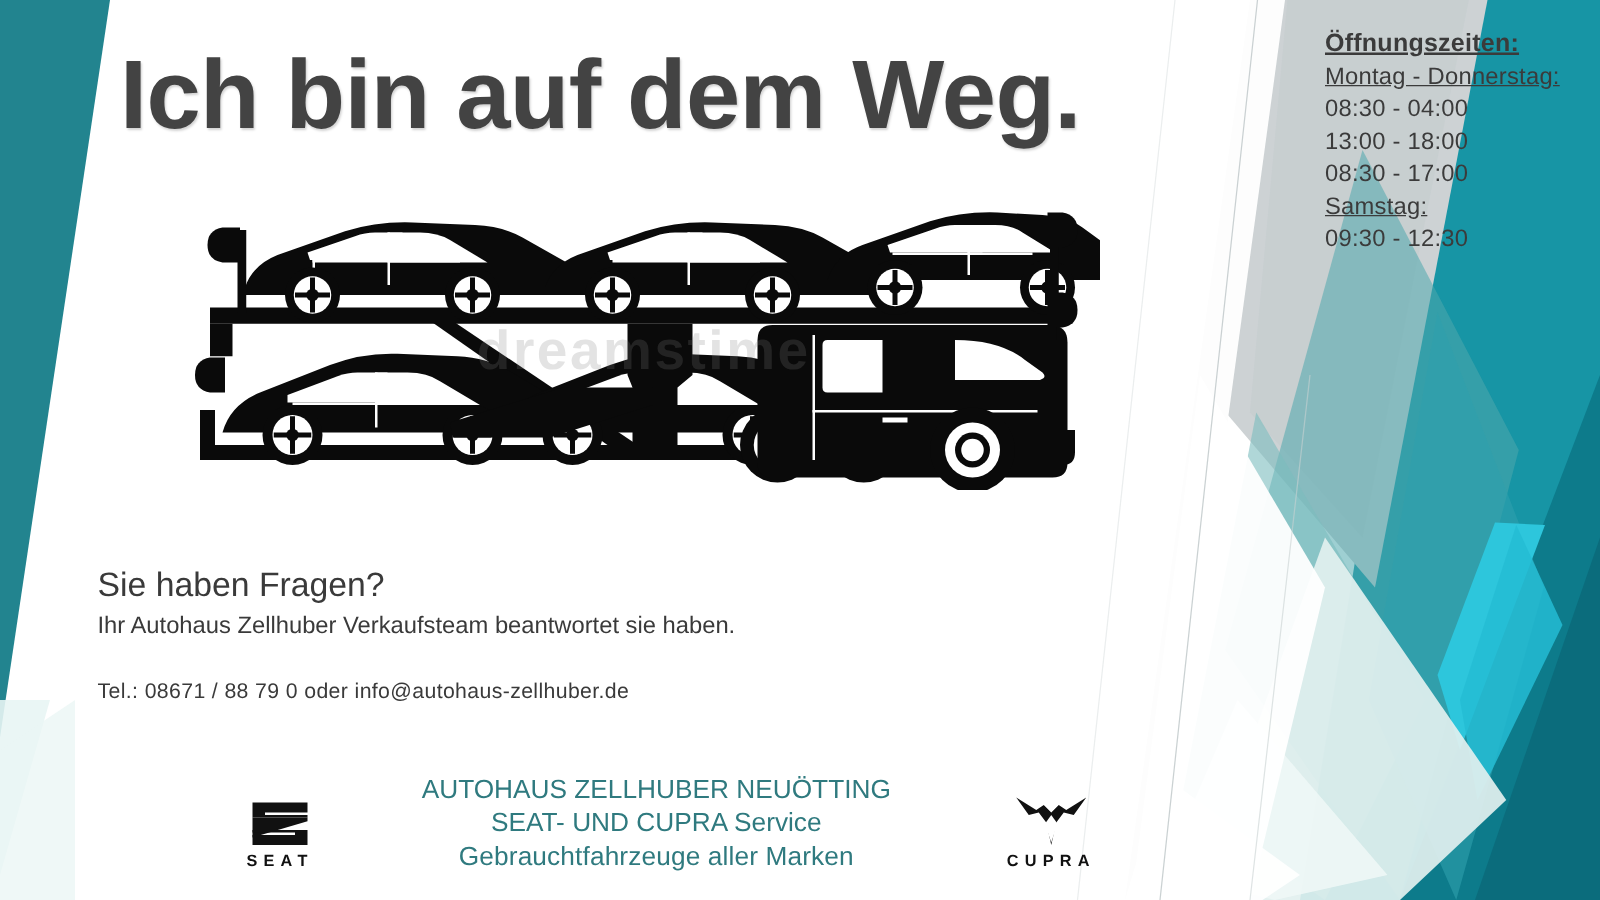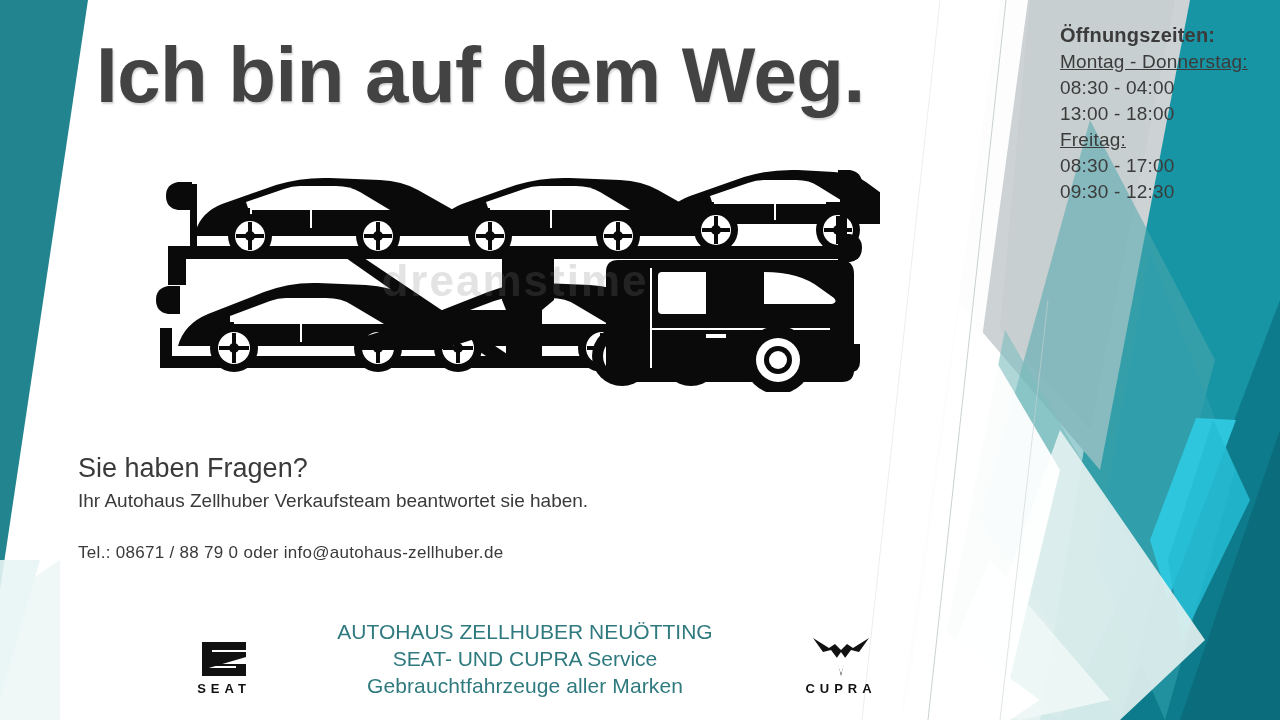--- a/index.html
+++ b/index.html
@@ -33,21 +33,21 @@
   
   #hours{
     position:absolute;left:1060px;top:22px;
     width:215px;
     color:#3b3b3b;
     font-size:19px;
     line-height:26px;
     letter-spacing:0.2px;
   }
   #hours .hours-title{
-    font-weight:700;font-size:20px;margin-bottom:1px;white-space:nowrap;
+    font-weight:700;font-size:20px;margin-bottom:1px;white-space:nowrap;text-decoration:underline;
   }
   #hours .day{ text-decoration:underline; white-space:nowrap; display:block;}
   #hours .time{ white-space:nowrap; display:block;}
 
   
   #illustration{
     position:absolute;left:150px;top:160px;width:730px;height:232px;
   }
   #illustration svg{display:block;width:100%;height:100%;}
   .wm{
@@ -124,23 +124,23 @@
 
   <div id="headline">Ich bin auf dem Weg.</div>
 
   <div id="hours">
     <div class="hours-title">Öffnungszeiten:</div>
 
     <span class="day">Montag - Donnerstag:</span>
     <span class="time">08:30 - 04:00</span>
     <span class="time">13:00 - 18:00</span>
 
-    <span class="day">Freitag:</span>
     <span class="time">08:30 - 17:00</span>
 
+    <span class="day">Samstag:</span>
     <span class="time">09:30 - 12:30</span>
   </div>
 
   <div id="illustration">
     <svg viewBox="0 0 730 232" xmlns="http://www.w3.org/2000/svg">
       <g fill="#0a0a0a">
 
         <rect x="18" y="86" width="690" height="13"></rect>
         <rect x="18" y="99" width="18" height="26"></rect>
 

